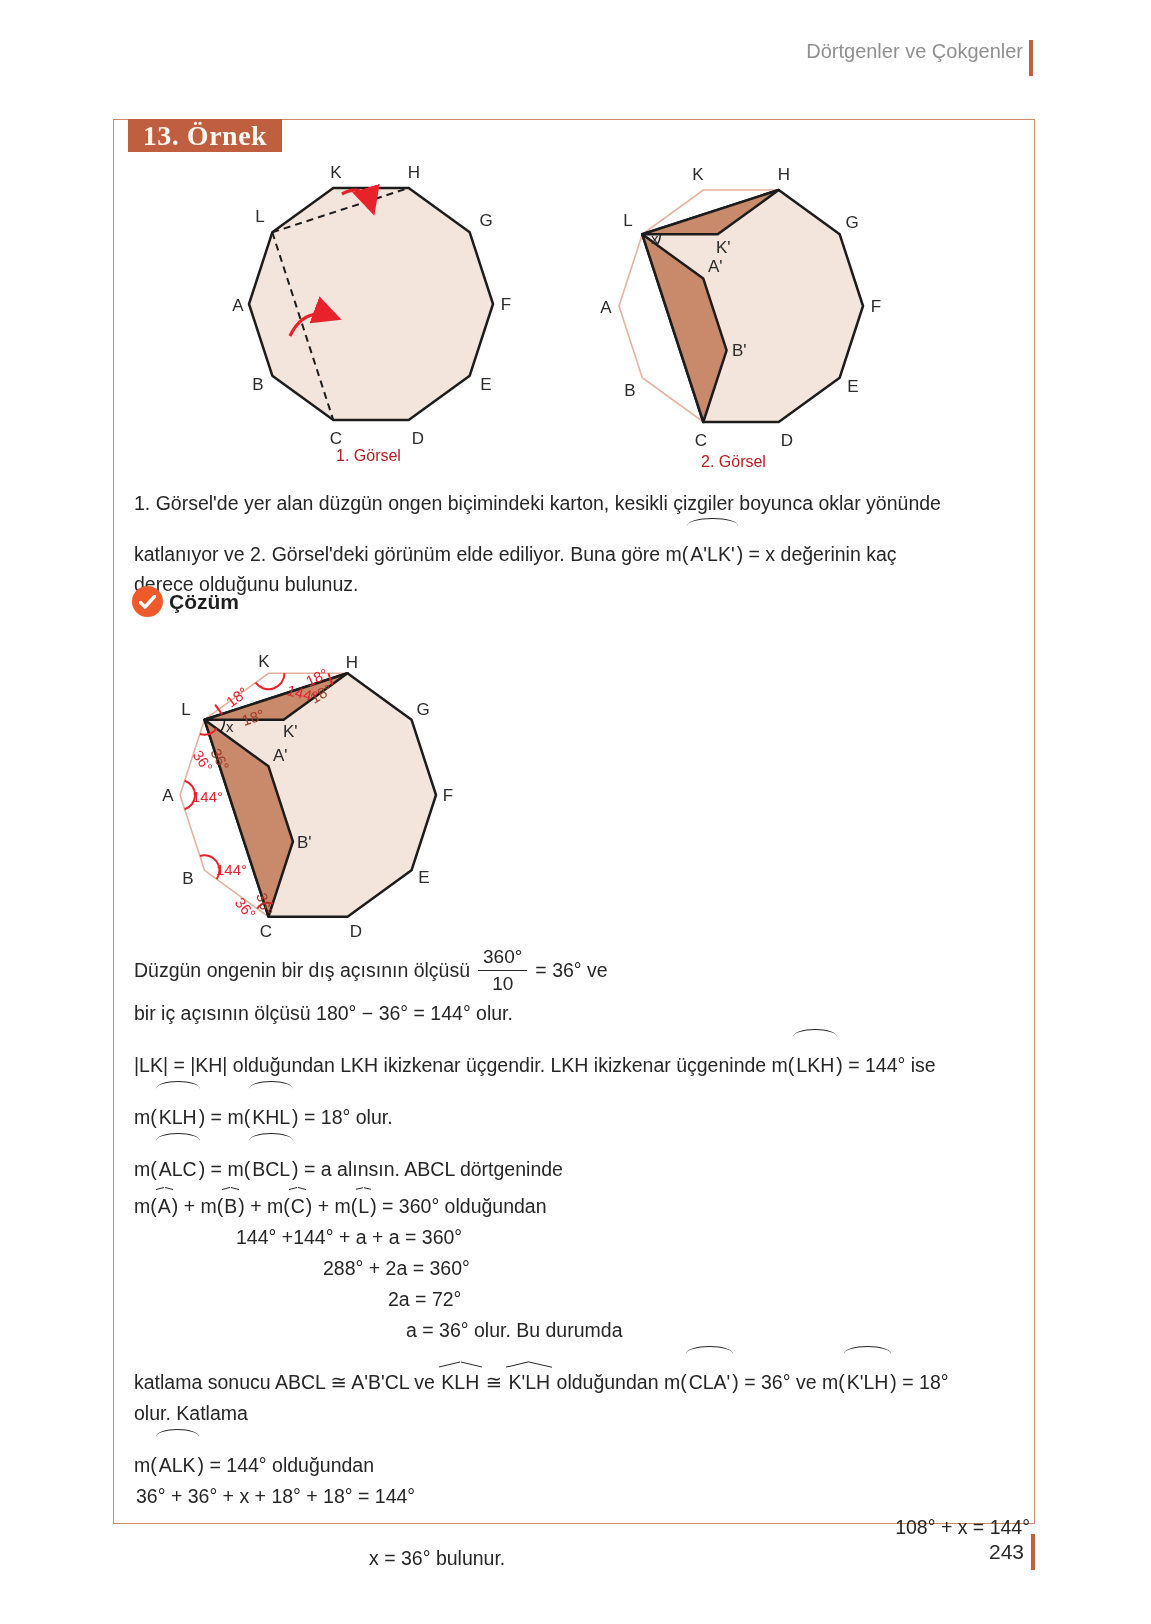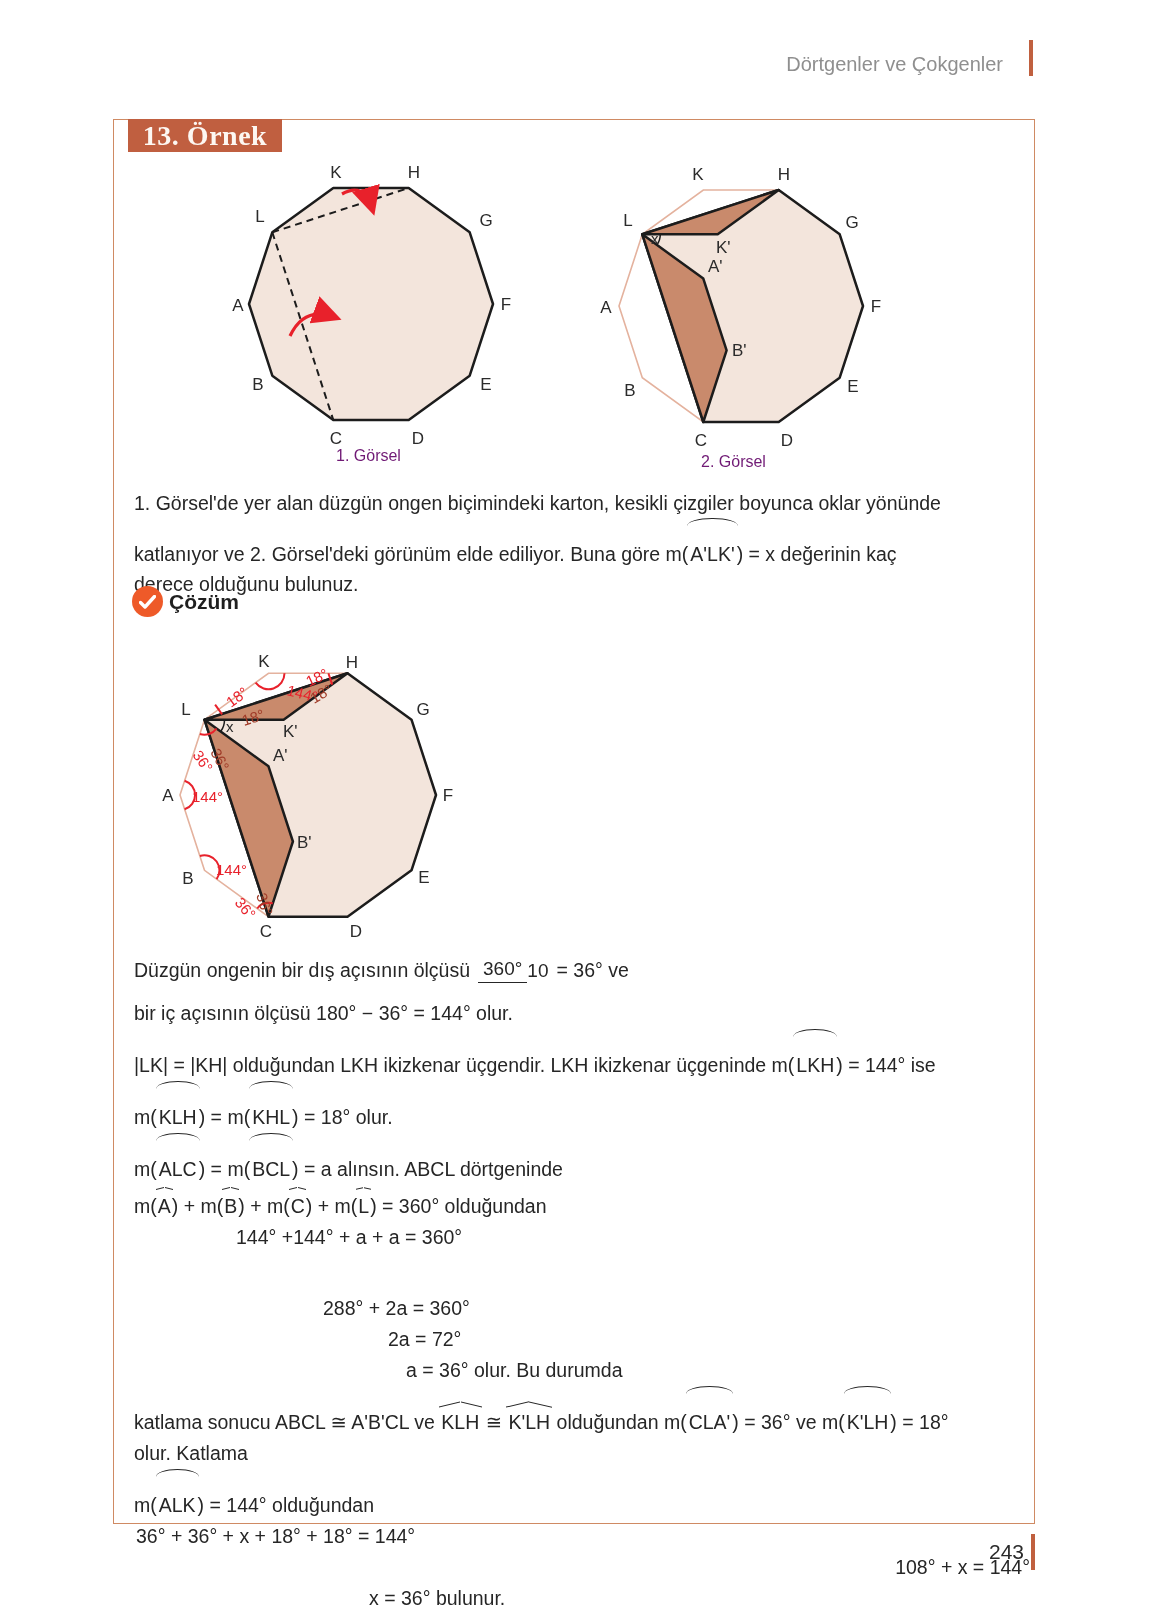--- a/index.html
+++ b/index.html
@@ -1,43 +1,43 @@
 <!DOCTYPE html>
 <html><head>
 <meta charset="utf-8">
 <style>
   html,body{margin:0;padding:0;background:#ffffff;}
   .page{position:relative;width:1151px;height:1624px;background:#fff;
         font-family:"Liberation Sans", sans-serif;color:#262626;overflow:hidden;}
   
-  .hdr{position:absolute;top:40px;right:118px;display:flex;align-items:flex-end;gap:26px;}
+  .hdr{position:absolute;top:40px;right:118px;display:flex;align-items:flex-start;gap:6px;}
   .hdr-title{font-size:20px;color:#8f8f8f;}
   .vbar{width:4px;height:36px;background:#c0603f;}
   
   .box{position:absolute;left:113px;top:119px;width:920px;height:1403px;
        border:1px solid #cf8a63;}
   .tab{position:absolute;left:14px;top:-1px;width:154px;height:33px;background:#c05f40;
        color:#fdf7f2;font-family:"Liberation Serif", serif;font-weight:bold;font-size:28px;
        display:flex;align-items:center;justify-content:center;letter-spacing:.5px;}
-  .caption{position:absolute;font-size:16px;color:#701a75;text-align:right;}
+  .caption{position:absolute;font-size:16px;color:#b91c1c;text-align:right;}
   .cap1{left:222px;top:327px;}
   .cap2{left:587px;top:333px;}
   
   .prob{position:absolute;left:20px;top:368px;width:890px;font-size:19.5px;line-height:30px;}
   .cozum{position:absolute;left:18px;top:466px;display:flex;align-items:center;gap:6px;}
   .check{width:31px;height:31px;border-radius:50%;background:#ee5a29;display:flex;
          align-items:center;justify-content:center;}
   .cozum-lbl{font-size:21px;font-weight:bold;color:#1f1f1f;}
   .sol{position:absolute;left:20px;top:822px;width:896px;font-size:19.5px;}
   .sol-line{line-height:31px;white-space:nowrap;}
-  .eq1{padding-left:102px;} .eq2{padding-left:189px;margin-top:40px;} .eq3{padding-left:254px;}
+  .eq1{padding-left:102px;} .eq2{padding-left:189px;} .eq3{padding-left:254px;}
   .eq4{padding-left:272px;} .eq5{padding-left:2px;}  .eq6{padding-left:162px;text-align:right;}
   .eq7{padding-left:235px;}
   .fracline{display:flex;align-items:center;line-height:normal;height:56px;}
-  .frac{display:inline-flex;flex-direction:row;text-align:center;margin:0 8px;font-size:19px;}
+  .frac{display:inline-flex;flex-direction:column;text-align:center;margin:0 8px;font-size:19px;}
   .frac .num{border-bottom:1.7px solid #262626;padding:0 5px 2px;}
   .frac .den{padding-top:2px;}
   
   .arc{position:relative;display:inline-block;padding:21px 2px 0;}
   .arc::before{content:"";position:absolute;top:0;left:-1px;right:-1px;height:7px;
                border-top:1.8px solid #262626;border-radius:50% 50% 0 0/100% 100% 0 0;}
   
   .hat{position:relative;display:inline-block;padding:6px 1px 0;}
   .hat::before,.hat::after{content:"";position:absolute;top:3px;width:52%;height:0;
                border-top:1.8px solid #262626;}

